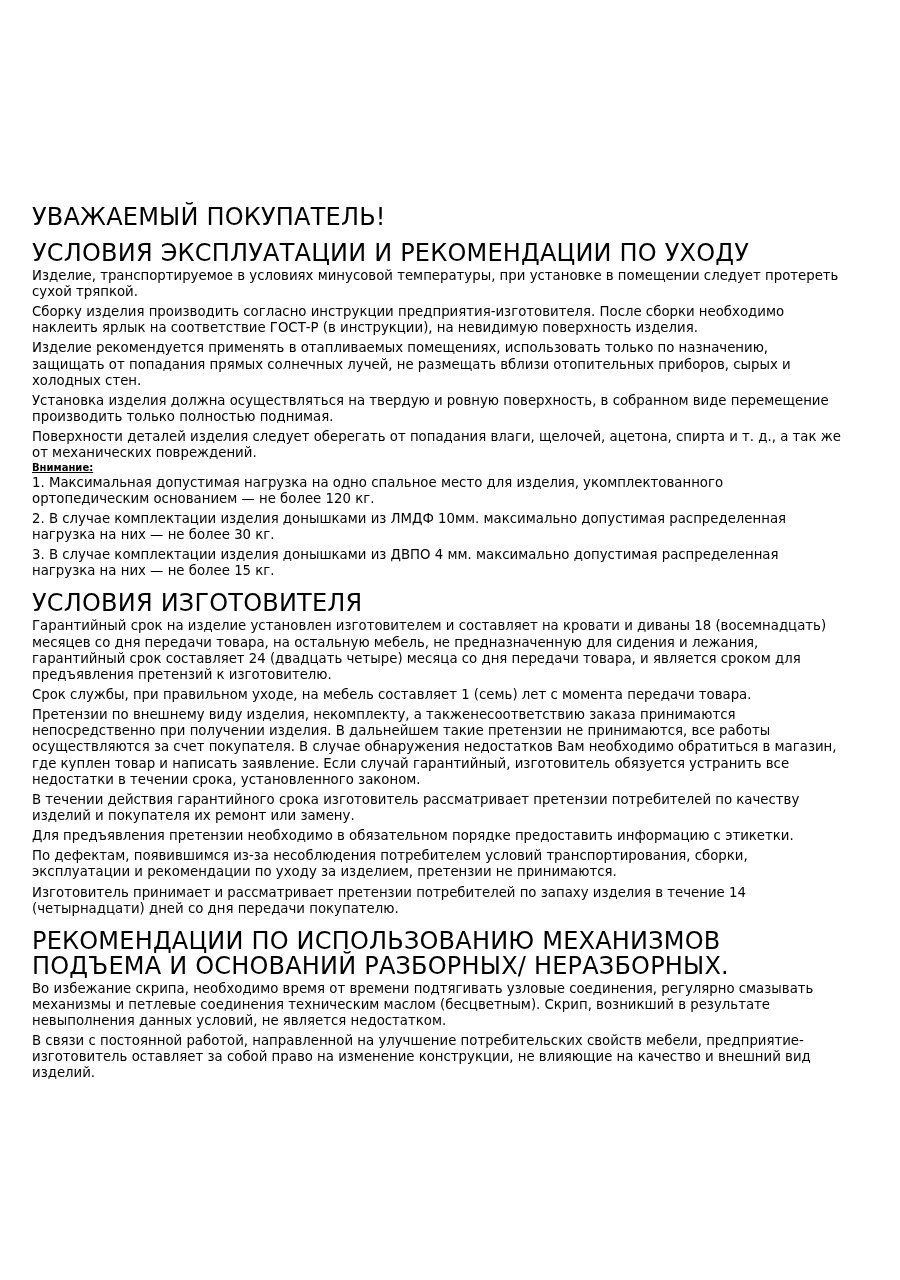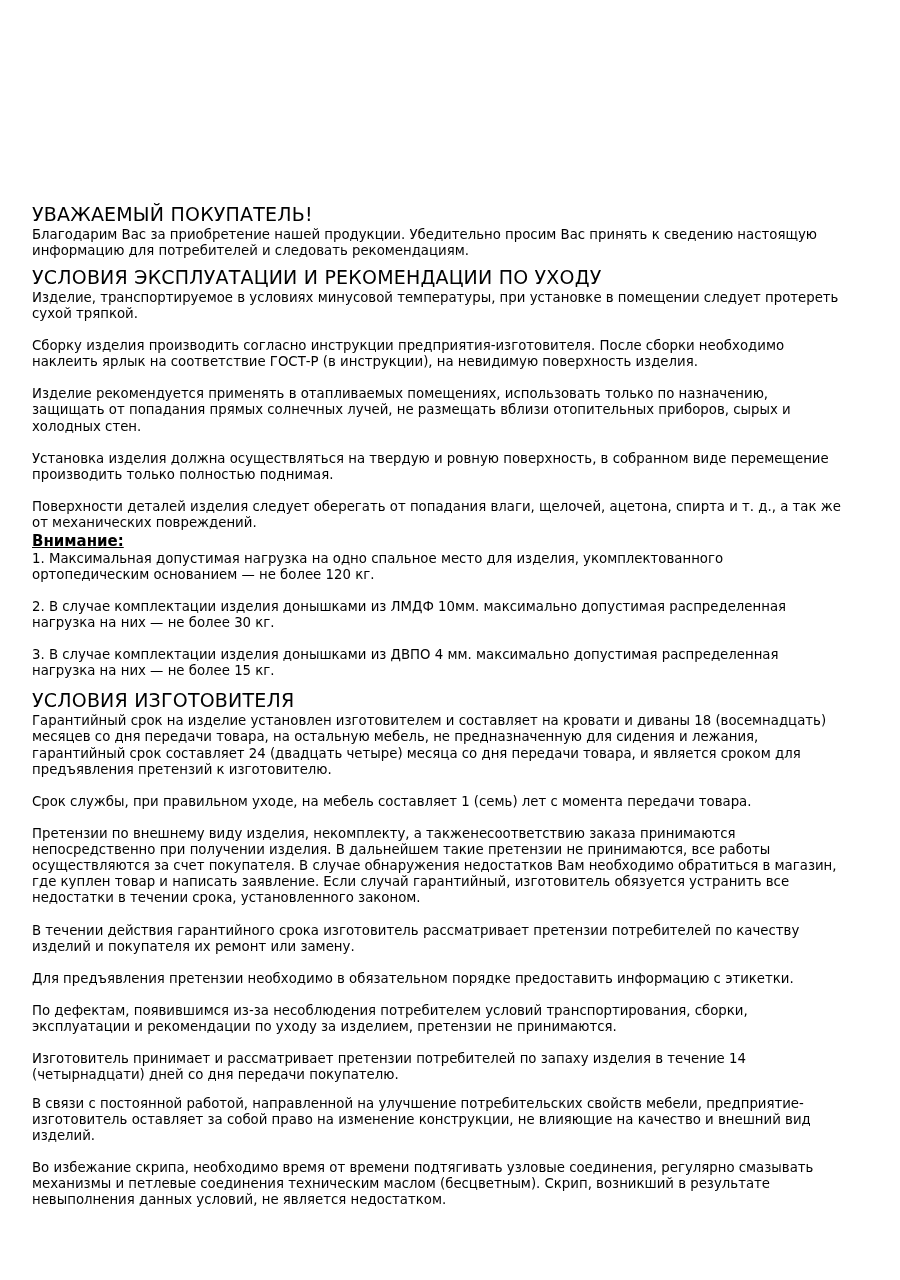--- a/index.html
+++ b/index.html
@@ -20,58 +20,57 @@
     height: 1280px;
     box-sizing: border-box;
     padding: 205px 58px 0 32px;
   }
   .doc {
     width: 100%;
   }
   h1.section-title {
     font-family: "DejaVu Sans", sans-serif;
     font-weight: normal;
-    font-size: 19px;
+    font-size: 24px;
     line-height: 1.04;
     letter-spacing: 0.2px;
     margin: 0 0 2px 0;
     padding: 0;
   }
   .para {
     font-size: 13.3px;
     line-height: 1.215;
     margin: 0;
     padding: 0;
     text-align: left;
   }
   .para + .para {
-    margin-top: 16px;
+    margin-top: 4px;
   }
   .block {
     margin-bottom: 0;
   }
   .attention {
-    font-size: 15px;
+    font-size: 10px;
     font-weight: bold;
     text-decoration: underline;
     line-height: 1.22;
     margin: 1px 0 0 0;
   }
   .gap-md { height: 9px; }
   .gap-lg { height: 12px; }
 </style>
 </head>
 <body>
 
 <div class="page">
   <div class="doc">
 
     <section class="block">
       <h1 class="section-title">УВАЖАЕМЫЙ ПОКУПАТЕЛЬ!</h1>
-      <p class="para">Благодарим Вас за приобретение нашей продукции. Убедительно просим Вас принять к сведению настоящую информацию для потребителей и следовать рекомендациям.</p>
     </section>
 
     <div class="gap-md"></div>
 
     <section class="block">
       <h1 class="section-title">УСЛОВИЯ ЭКСПЛУАТАЦИИ И РЕКОМЕНДАЦИИ ПО УХОДУ</h1>
       <p class="para">Изделие, транспортируемое в условиях минусовой температуры, при установке в помещении следует протереть сухой тряпкой.</p>
       <p class="para">Сборку изделия производить согласно инструкции предприятия-изготовителя. После сборки необходимо наклеить ярлык на соответствие ГОСТ-Р (в инструкции), на невидимую поверхность изделия.</p>
       <p class="para">Изделие рекомендуется  применять в отапливаемых помещениях, использовать только по назначению, защищать от попадания прямых солнечных лучей, не размещать вблизи отопительных приборов, сырых и холодных стен.</p>
       <p class="para">Установка изделия должна осуществляться на твердую и ровную поверхность, в собранном виде перемещение производить только полностью поднимая.</p>
@@ -91,18 +90,19 @@
       <p class="para">Претензии по внешнему виду изделия, некомплекту, а такженесоответствию заказа принимаются непосредственно при получении изделия. В дальнейшем такие претензии не принимаются, все работы осуществляются за счет покупателя. В случае обнаружения недостатков  Вам необходимо обратиться в магазин, где куплен товар и написать заявление. Если случай гарантийный, изготовитель обязуется устранить все недостатки в течении срока, установленного законом.</p>
       <p class="para">В течении действия гарантийного срока изготовитель рассматривает претензии потребителей по качеству изделий и покупателя их ремонт или замену.</p>
       <p class="para">Для предъявления претензии необходимо в обязательном порядке предоставить информацию с этикетки.</p>
       <p class="para">По дефектам, появившимся из-за несоблюдения потребителем условий транспортирования, сборки, эксплуатации и рекомендации по уходу за изделием, претензии не принимаются.</p>
       <p class="para">Изготовитель принимает и рассматривает претензии потребителей по запаху изделия в течение 14 (четырнадцати) дней со дня передачи  покупателю.</p>
     </section>
 
     <div class="gap-lg"></div>
 
     <section class="block">
+      <h1 class="section-title">РЕКОМЕНДАЦИИ ПО ИСПОЛЬЗОВАНИЮ МЕХАНИЗМОВ ПОДЪЕМА И ОСНОВАНИЙ РАЗБОРНЫХ/ НЕРАЗБОРНЫХ.</h1>
+      <p class="para">Во избежание скрипа, необходимо время от времени подтягивать узловые соединения, регулярно смазывать механизмы и петлевые соединения техническим маслом (бесцветным). Скрип, возникший в результате невыполнения данных условий, не является недостатком.</p>
       <p class="para">В связи с постоянной работой, направленной на улучшение потребительских свойств мебели, предприятие-изготовитель оставляет за собой право на изменение конструкции, не влияющие на качество и внешний вид изделий.</p>
-      <p class="para">Во избежание скрипа, необходимо время от времени подтягивать узловые соединения, регулярно смазывать механизмы и петлевые соединения техническим маслом (бесцветным). Скрип, возникший в результате невыполнения данных условий, не является недостатком.</p>
     </section>
 
   </div>
 </div>
 
 </body></html>

